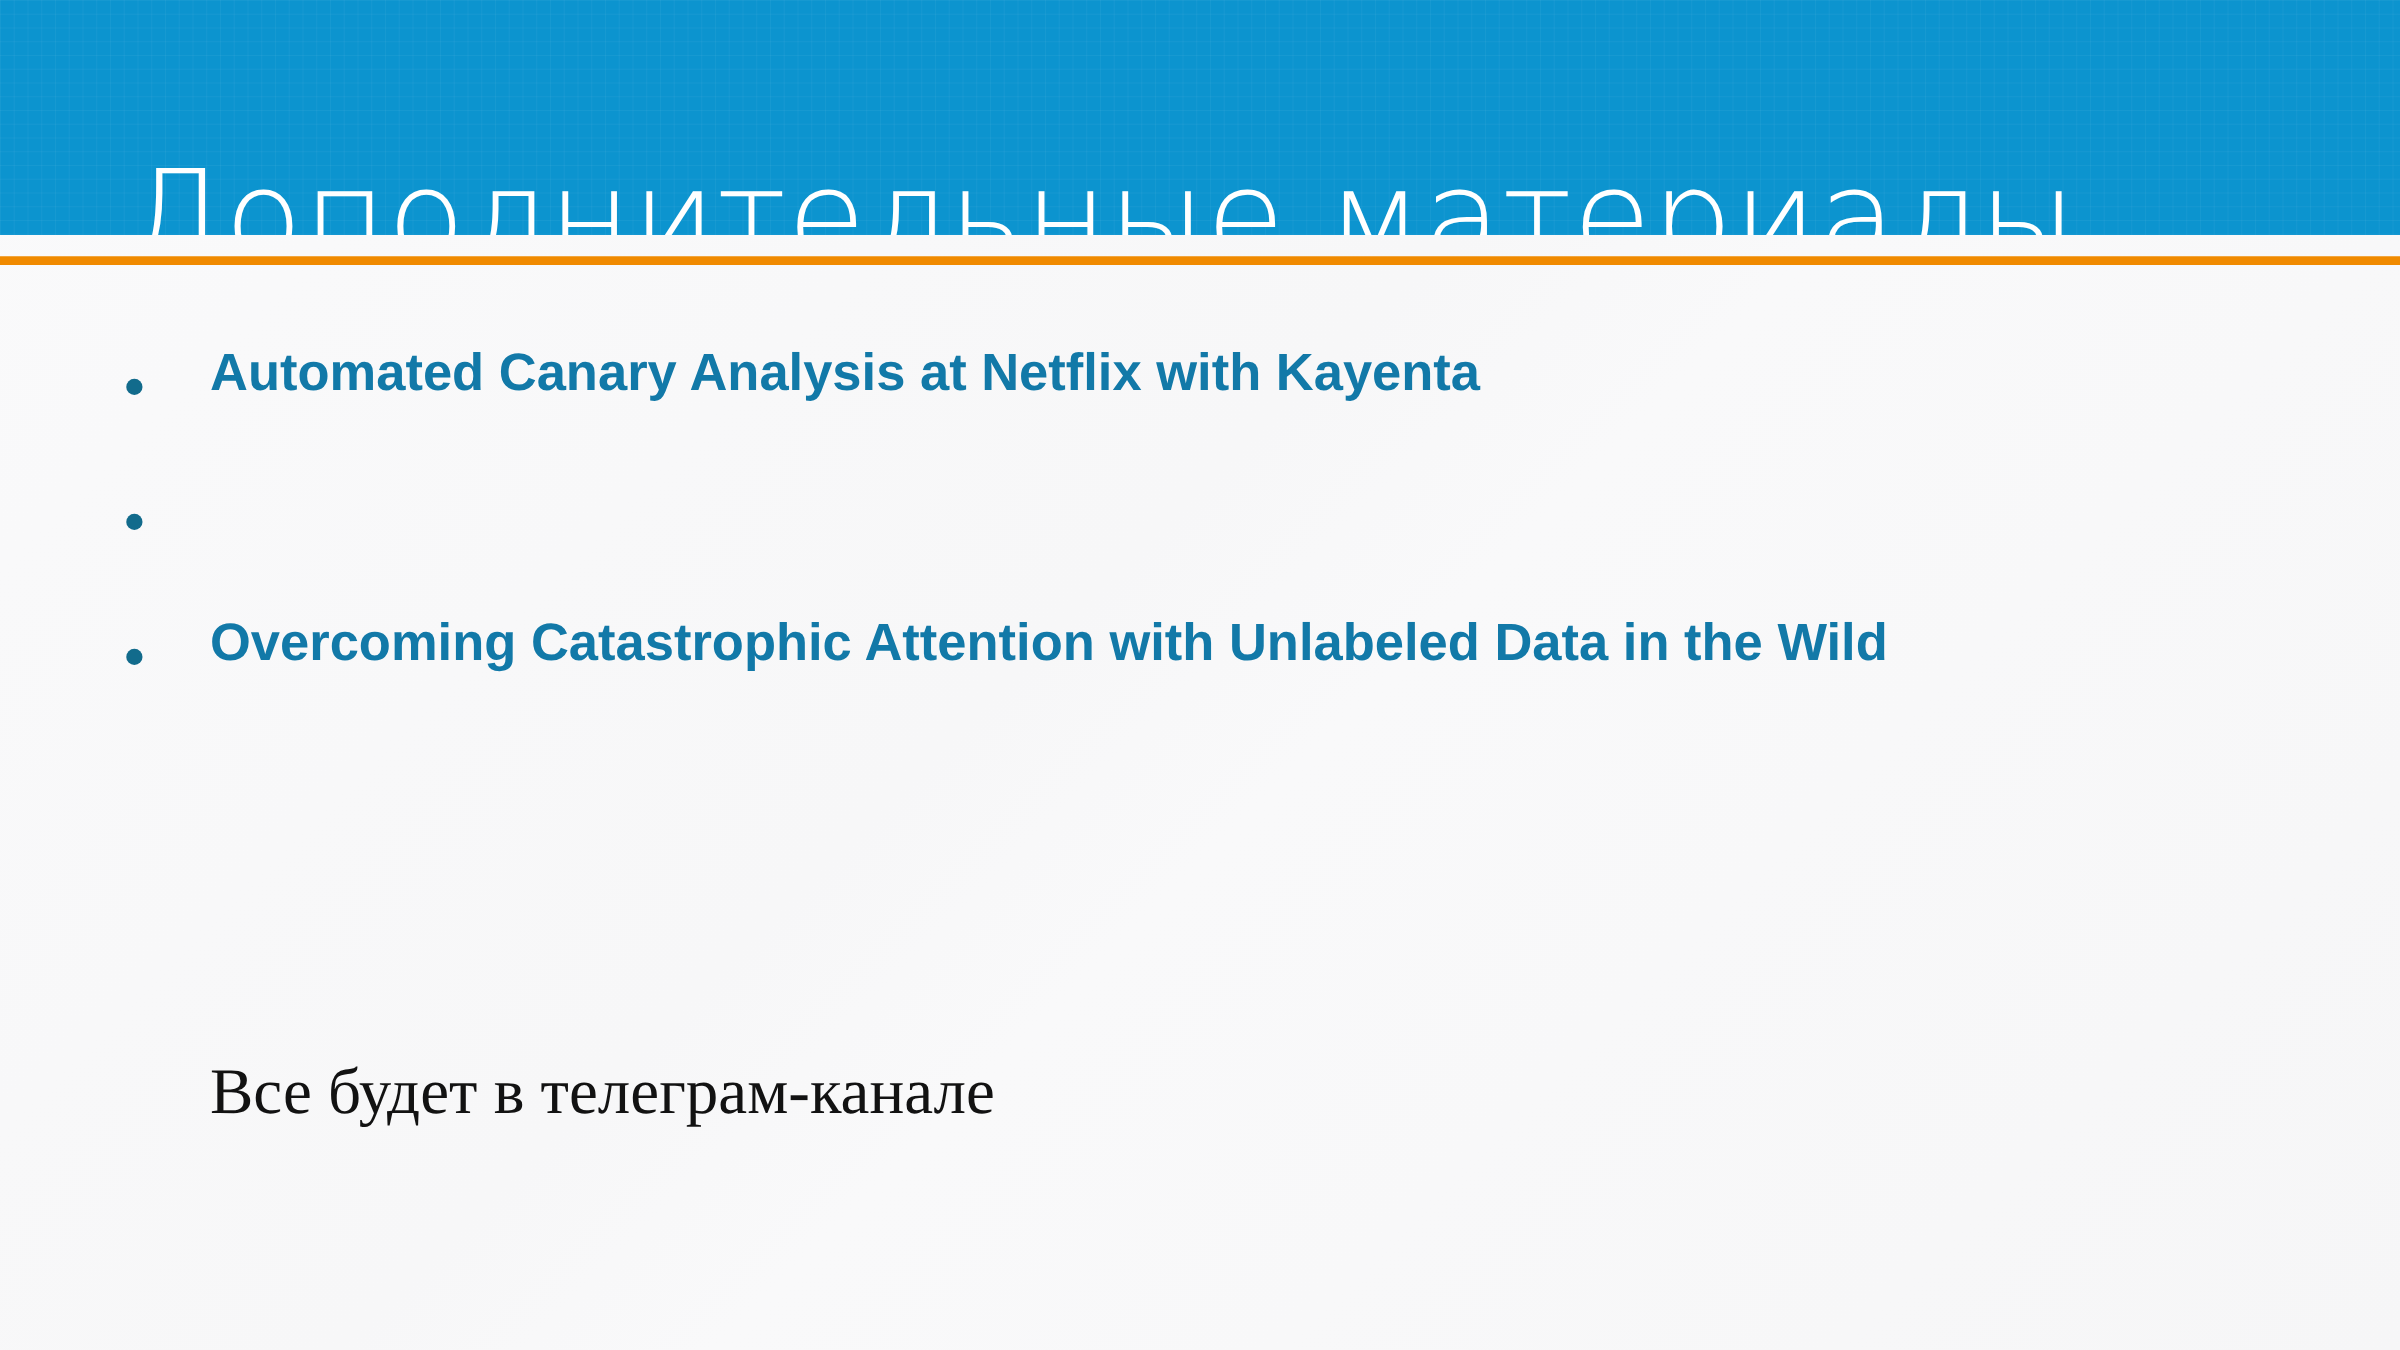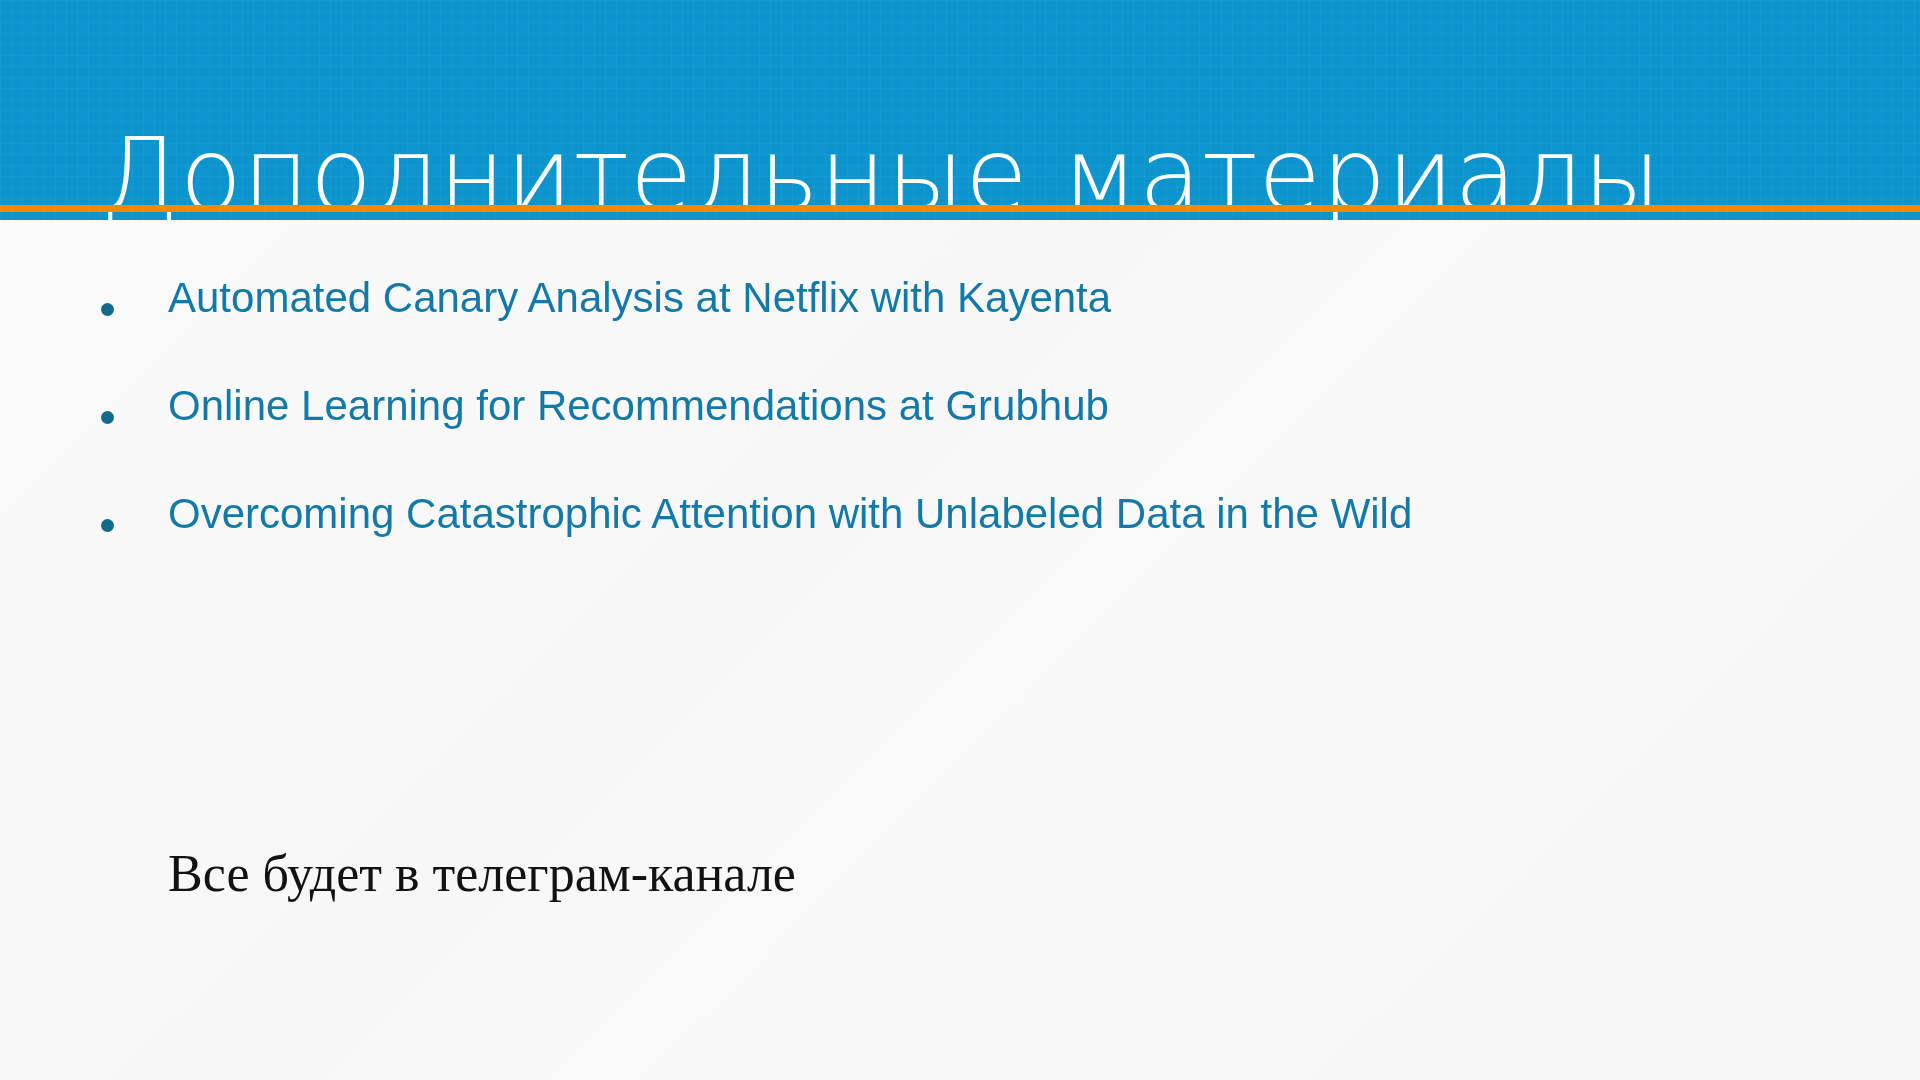--- a/index.html
+++ b/index.html
@@ -16,21 +16,21 @@
       linear-gradient(135deg, #fafafb 0%, #f7f7f8 45%, #f9f9fa 55%, #f6f6f7 100%);
     font-family: "Liberation Sans", "DejaVu Sans", sans-serif;
   }
 
   
   .header {
     position: absolute;
     left: 0;
     top: 0;
     width: 1920px;
-    height: 220px;
+    height: 188px;
     background-color: #0c94cf;
     background-image:
       linear-gradient(rgba(255,255,255,0.045) 1px, transparent 1px),
       linear-gradient(90deg, rgba(255,255,255,0.045) 1px, transparent 1px);
     background-size: 11px 11px, 11px 11px;
     overflow: hidden;
   }
   .header-title {
     position: absolute;
     left: 100px;
@@ -70,21 +70,21 @@
     width: 13px;
     height: 13px;
     border-radius: 50%;
     background: #126b8c;
   }
   .bullet-text {
     position: absolute;
     left: 168px;
     top: 13px;
     font-family: "Liberation Sans", "DejaVu Sans", sans-serif;
-    font-weight: 400;
+    font-weight: 700;
     font-size: 42px;
     line-height: 1.1;
     color: #1279a8;
     white-space: nowrap;
   }
 
   
   .footer-note {
     position: absolute;
     left: 168px;
@@ -110,21 +110,20 @@
 
   <div class="bullet-list">
 
     <div class="bullet-item">
       <span class="bullet-marker"></span>
       <span class="bullet-text">Automated Canary Analysis at Netflix with Kayenta</span>
     </div>
 
     <div class="bullet-item">
       <span class="bullet-marker"></span>
-      <span class="bullet-text">Online Learning for Recommendations at Grubhub</span>
     </div>
 
 
     <div class="bullet-item">
       <span class="bullet-marker"></span>
       <span class="bullet-text">Overcoming Catastrophic Attention with Unlabeled Data in the Wild</span>
     </div>
 
   </div>
 

